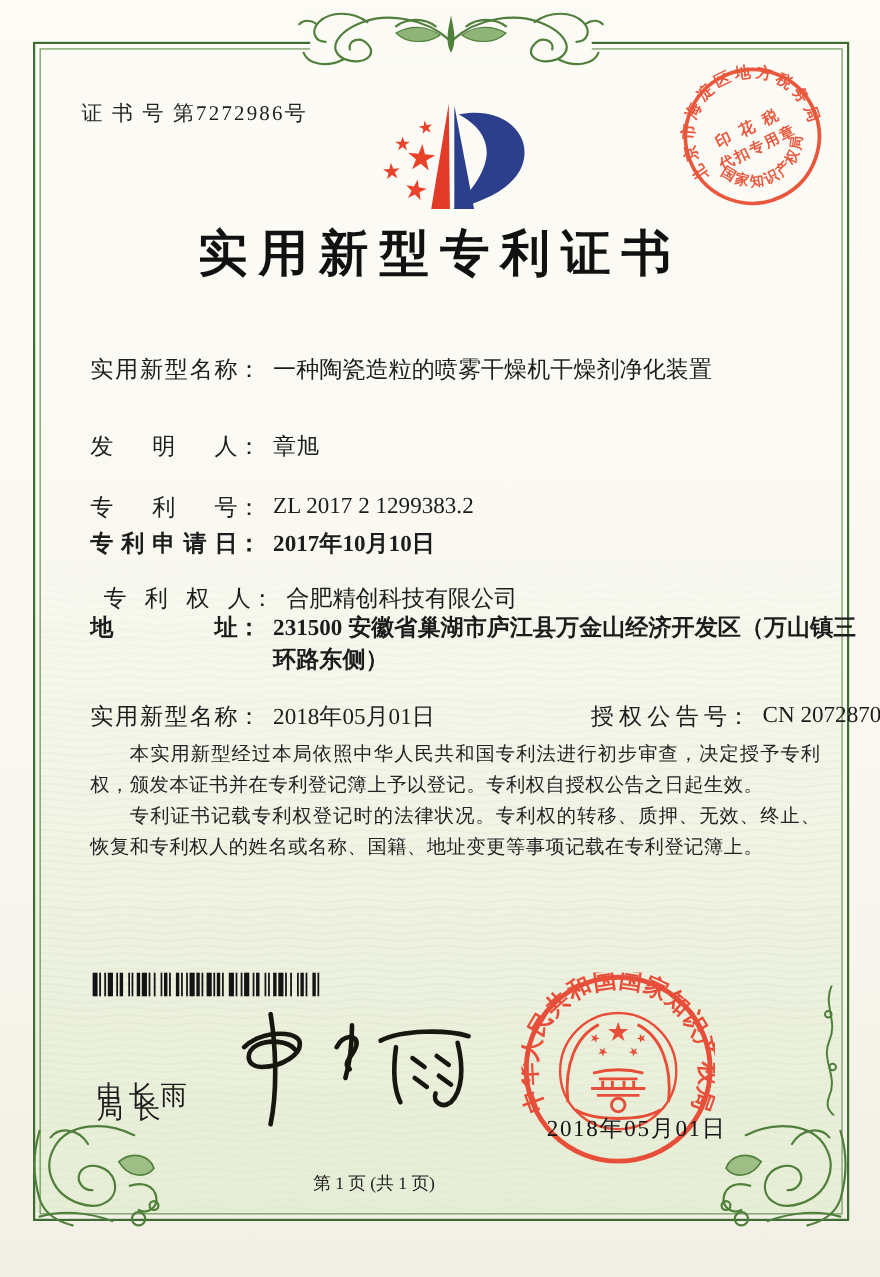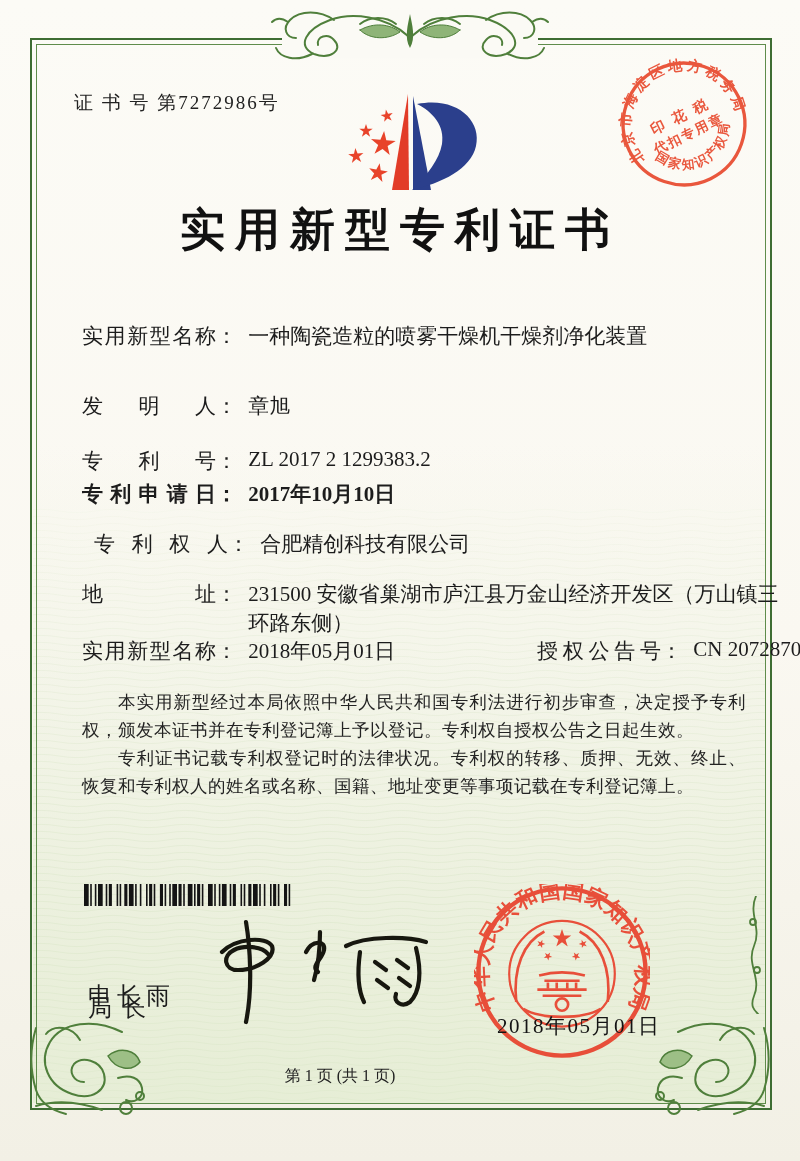--- a/index.html
+++ b/index.html
@@ -18,21 +18,21 @@
   .cert-no{left:74px;top:90px;font-size:19px;letter-spacing:2px;color:#222;}
   .title{left:0;top:200px;width:100%;text-align:center;font-size:45px;font-weight:700;
     letter-spacing:10px;color:#111;}
   .row{position:absolute;left:82px;font-size:21px;white-space:nowrap;}
   .f-label{display:inline-block;width:134px;text-align:justify;text-align-last:justify;vertical-align:top;}
   .f-colon{display:inline-block;vertical-align:top;}
   .f-value{display:inline-block;margin-left:6px;vertical-align:top;}
   .wrapval{white-space:normal;width:532px;line-height:29px;}
   .row-right{position:absolute;left:455px;top:0;font-size:21px;white-space:nowrap;}
   .r-label{display:inline-block;width:124px;text-align:justify;text-align-last:justify;vertical-align:top;}
-  .paras{left:82px;top:688px;width:664px;}
+  .paras{left:82px;top:671px;width:664px;}
   .paras p{margin:0;font-size:17.5px;line-height:28px;letter-spacing:.5px;text-indent:36px;color:#232323;text-align:justify;}
   .director-title{left:88px;top:992px;font-size:24px;letter-spacing:10px;}
   .director-name{left:88px;top:980px;font-size:24px;letter-spacing:5px;}
   .seal-date{left:497px;top:1012px;font-size:21px;letter-spacing:1.5px;color:#141414;z-index:6;}
   .footer{left:30px;top:1066px;width:620px;text-align:center;font-size:16px;color:#222;}
   .z2{z-index:2;} .z3{z-index:3;} .z4{z-index:4;}
   svg{display:block;}
 </style>
 </head>
 <body>
@@ -226,21 +226,21 @@
   <span class="f-value">ZL 2017 2 1299383.2</span>
 </div>
 <div class="row z3" style="top:480px;font-weight:bold;">
   <span class="f-label">专利申请日</span><span class="f-colon">：</span>
   <span class="f-value">2017年10月10日</span>
 </div>
 <div class="row z3" style="top:530px;margin-left:12px;">
   <span class="f-label">专利权人</span><span class="f-colon">：</span>
   <span class="f-value">合肥精创科技有限公司</span>
 </div>
-<div class="row z3" style="top:580px;">
+<div class="row z3" style="top:556px;font-weight:bold;">
   <span class="f-label">地址</span><span class="f-colon">：</span>
   <span class="f-value wrapval">231500 安徽省巢湖市庐江县万金山经济开发区（万山镇三环路东侧）</span>
 </div>
 <div class="row z3" style="top:637px;width:664px;">
   <span class="f-label">实用新型名称</span><span class="f-colon">：</span>
   <span class="f-value">2018年05月01日</span>
   <span class="row-right">
     <span class="r-label">授权公告号</span><span class="f-colon">：</span>
     <span class="f-value">CN 207287039 U</span>
   </span>

